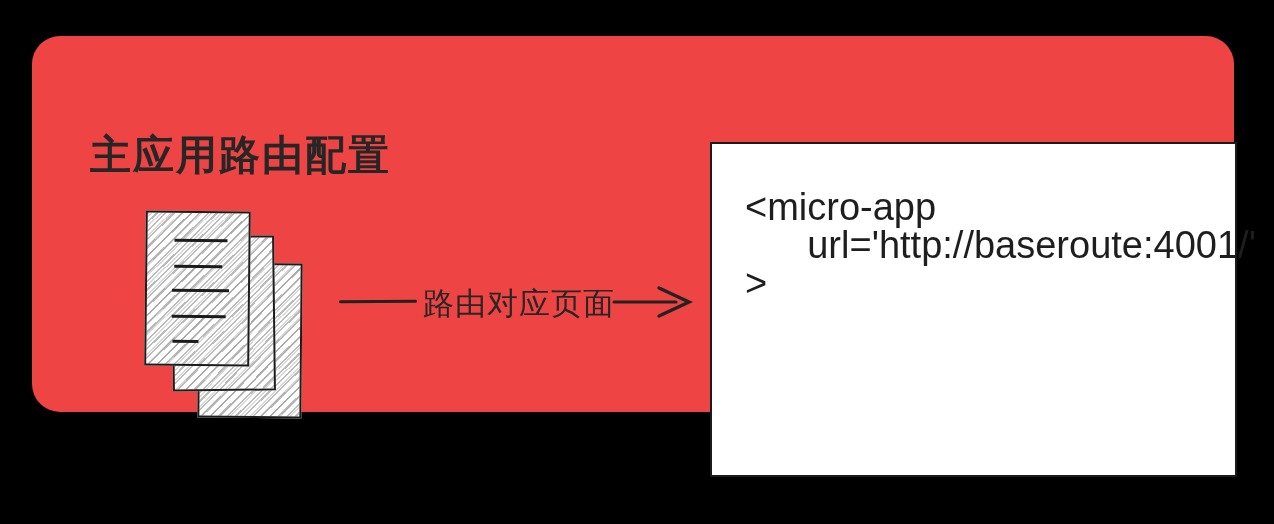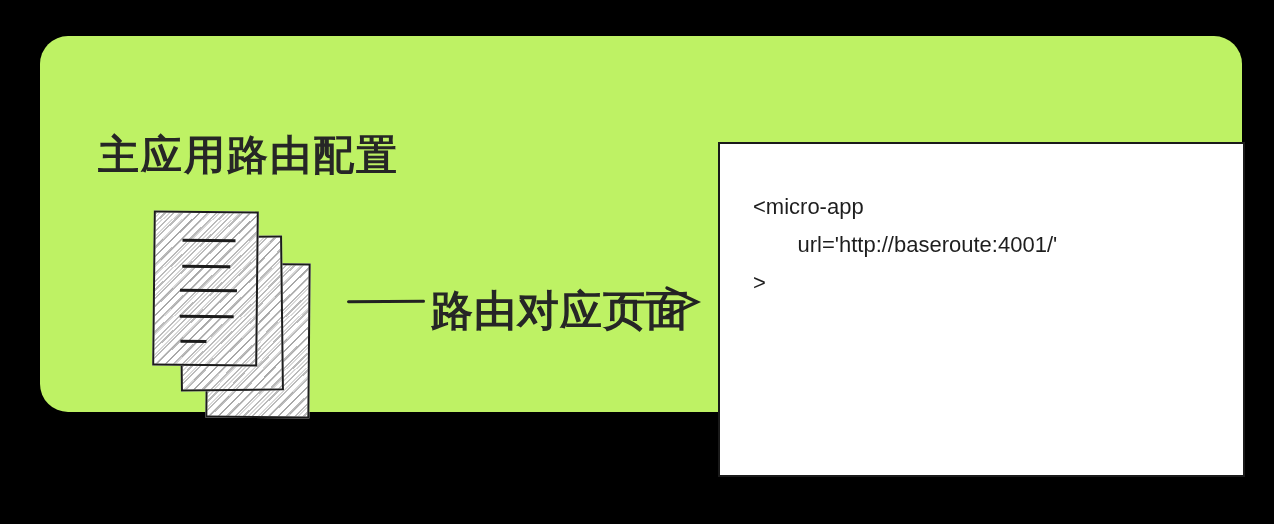--- a/index.html
+++ b/index.html
@@ -10,25 +10,25 @@
   body {
     position: relative;
     width: 1274px;
     height: 524px;
     overflow: hidden;
     font-family: "Liberation Sans", "DejaVu Sans", sans-serif;
     color: #222222;
   }
   .card {
     position: absolute;
-    left: 40px;
+    left: 32px;
     top: 36px;
     width: 1202px;
     height: 376px;
-    background: #bef264;
+    background: #ef4444;
     border-radius: 28px;
   }
   .title {
     position: absolute;
     left: 58px;
     top: 92px;
     font-size: 41px;
     font-weight: 600;
     letter-spacing: 2px;
     color: #262626;
@@ -65,22 +65,22 @@
     width: 78px;
     height: 3px;
     background: #222222;
     border-radius: 2px;
     transform: rotate(-0.4deg);
   }
   .arrow-label {
     position: absolute;
     left: 391px;
     top: 247px;
-    font-size: 42px;
-    font-weight: 700;
+    font-size: 31px;
+    font-weight: 400;
     letter-spacing: 1px;
     color: #262626;
     white-space: nowrap;
   }
   .arrow-svg {
     position: absolute;
     left: 580px;
     top: 248px;
   }
   
@@ -91,21 +91,21 @@
     width: 527px;
     height: 335px;
     background: #ffffff;
     border: 2.5px solid #1a1a1a;
     box-sizing: border-box;
   }
   .code-text {
     position: absolute;
     left: 33px;
     top: 44px;
-    font-size: 22px;
+    font-size: 38px;
     line-height: 38px;
     color: #1e1e1e;
   }
   .code-line {
     white-space: pre;
     word-spacing: 5px; 
   }
 </style>
 </head>
 <body>

